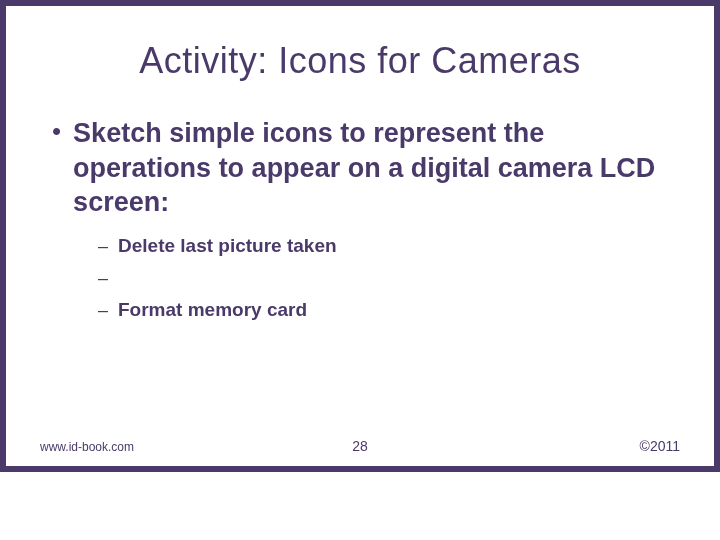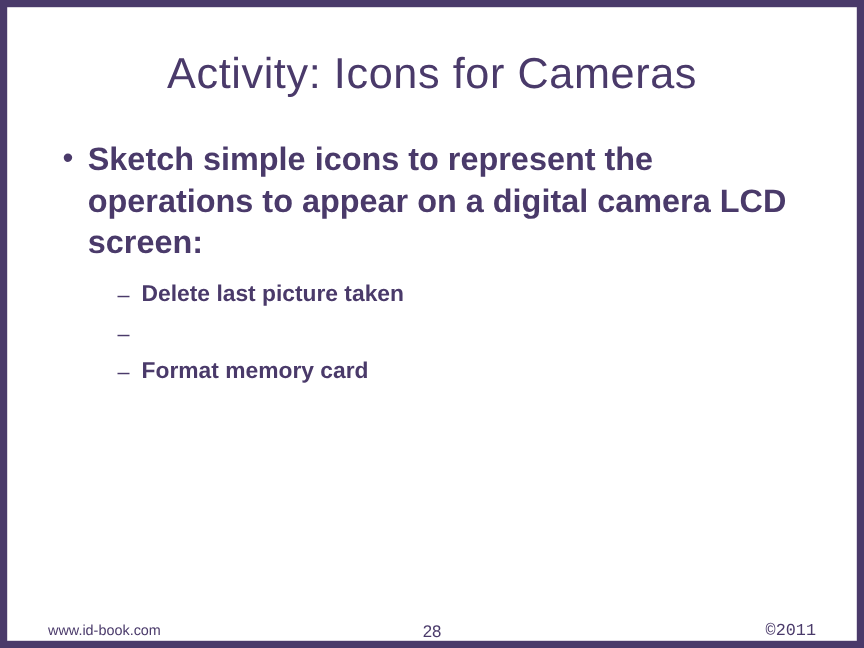--- a/index.html
+++ b/index.html
@@ -3,21 +3,21 @@
 <meta charset="utf-8">
 <style>
   * { box-sizing: border-box; margin: 0; padding: 0; }
   html, body { width: 720px; height: 540px; }
   body {
     font-family: Verdana, Geneva, sans-serif;
     background: #fff;
   }
   .slide {
     width: 720px;
-    height: 540px;
+    height: 472px;
     border: 6px solid #4a3a6a;
     background: #ffffff;
     position: relative;
     padding: 28px 34px 20px 34px;
   }
   .title {
     color: #4a3a6a;
     font-size: 36px;
     font-weight: 400;
     text-align: center;
@@ -61,32 +61,32 @@
     flex-shrink: 0;
   }
   .sub-text {
     color: #4a3a6a;
     font-size: 19px;
     line-height: 1.3;
     font-weight: 700;
   }
   .footer {
     position: absolute;
-    bottom: 0;
+    bottom: 12px;
     left: 34px;
     right: 34px;
     display: flex;
     justify-content: space-between;
     align-items: baseline;
     color: #4a3a6a;
     font-size: 13px;
   }
   .footer .url { font-size: 12px; }
   .footer .page { font-size: 14px; position: absolute; left: 50%; transform: translateX(-50%); }
-  .footer .copy { font-size: 14px; font-family: Liberation Mono, monospace; }
+  .footer .copy { font-size: 14px; }
 </style>
 </head>
 <body>
 
 <div class="slide">
 
   <h1 class="title">Activity: Icons for Cameras</h1>
 
   <div class="bullet-main">
     <span class="bullet-dot">•</span>

